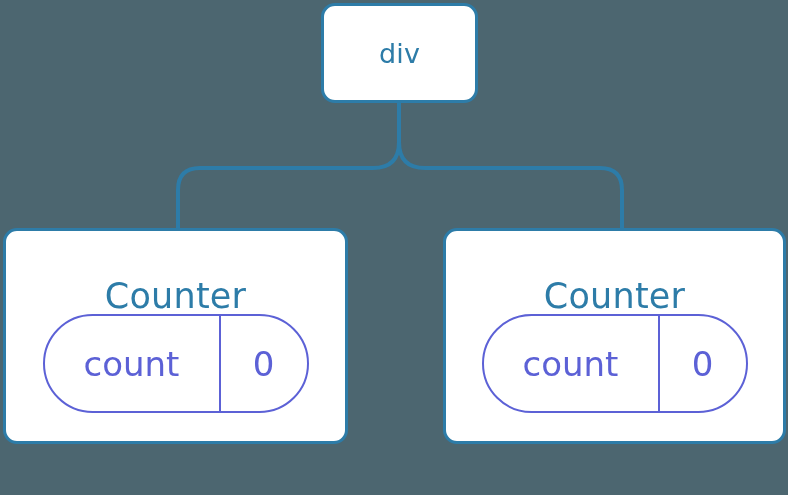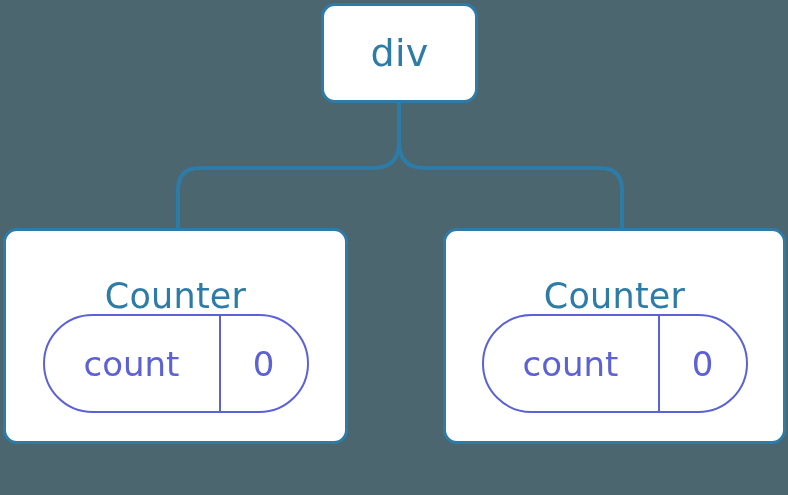--- a/index.html
+++ b/index.html
@@ -55,21 +55,21 @@
   }
   .node-child-right {
     left: 443px;
     width: 343px;
   }
   .node-title {
     color: #2d7ca8;
     letter-spacing: 0.2px;
   }
   .node-root .node-title {
-    font-size: 38px;
+    font-size: 27px;
     line-height: 1;
   }
   .node-child .node-title {
     font-size: 35px;
     line-height: 1;
     margin-top: 48px;
   }
   .state-pill {
     width: 266px;
     height: 99px;

